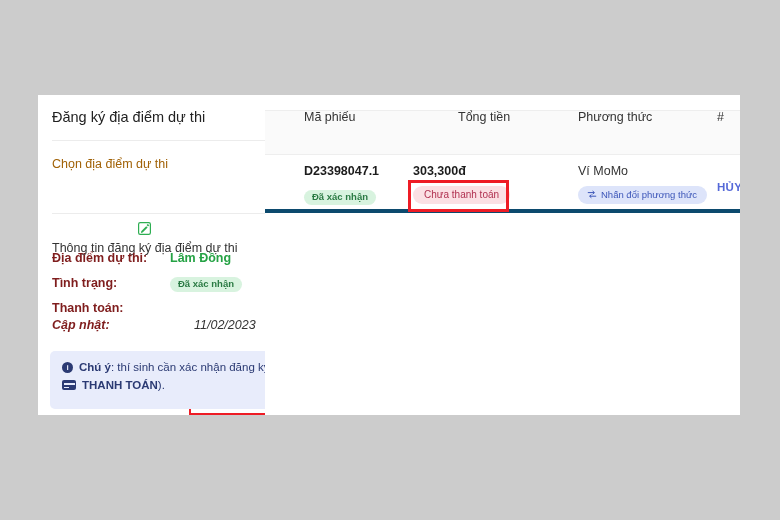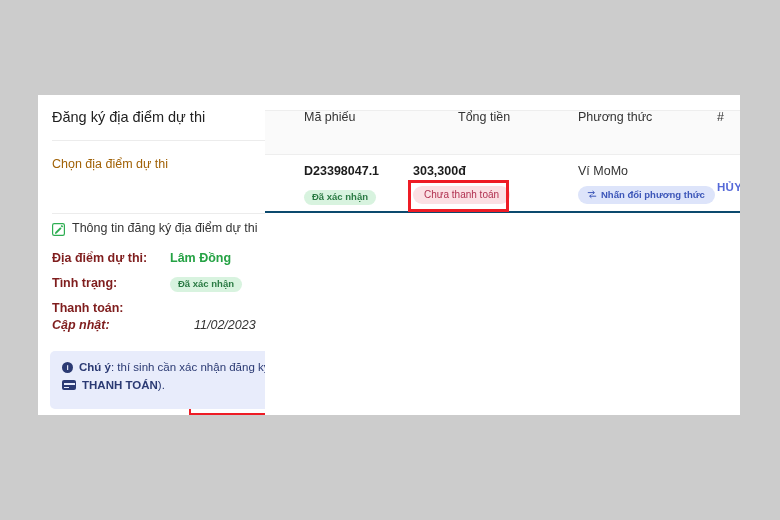--- a/index.html
+++ b/index.html
@@ -107,20 +107,21 @@
 
   
   .info-head {
     position: absolute;
     left: 14px;
     top: 126px;
     display: flex;
     align-items: center;
     gap: 7px;
     white-space: nowrap;
+    flex-direction: column;
   }
   .info-head .txt {
     font-size: 12.5px;
     color: #333333;
   }
   .pencil-ico {
     width: 13px;
     height: 13px;
     display: inline-block;
     position: relative;
@@ -294,21 +295,21 @@
     color: #333333;
     white-space: nowrap;
   }
 
   .trow {
     position: absolute;
     left: 0;
     top: 60px;
     width: 475px;
     height: 58px;
-    border-bottom: 2px solid #0c4a6e;
+    border-bottom: 4px solid #0c4a6e;
     box-sizing: border-box;
   }
   .cell {
     position: absolute;
     white-space: nowrap;
   }
   .cell-main {
     font-size: 12.5px;
     color: #1c1c1c;
     font-weight: bold;
@@ -321,21 +322,21 @@
 
   .badge-blue {
     display: inline-flex;
     align-items: center;
     gap: 4px;
     background: #dde4fa;
     color: #3c56b8;
     border-radius: 11px;
     padding: 3px 10px 4px 9px;
     font-size: 9.5px;
-    font-weight: bold;
+    font-weight: normal;
     white-space: nowrap;
   }
   .swap-ico {
     width: 10px;
     height: 9px;
     flex: 0 0 auto;
     position: relative;
   }
 
   .cancel-link {

